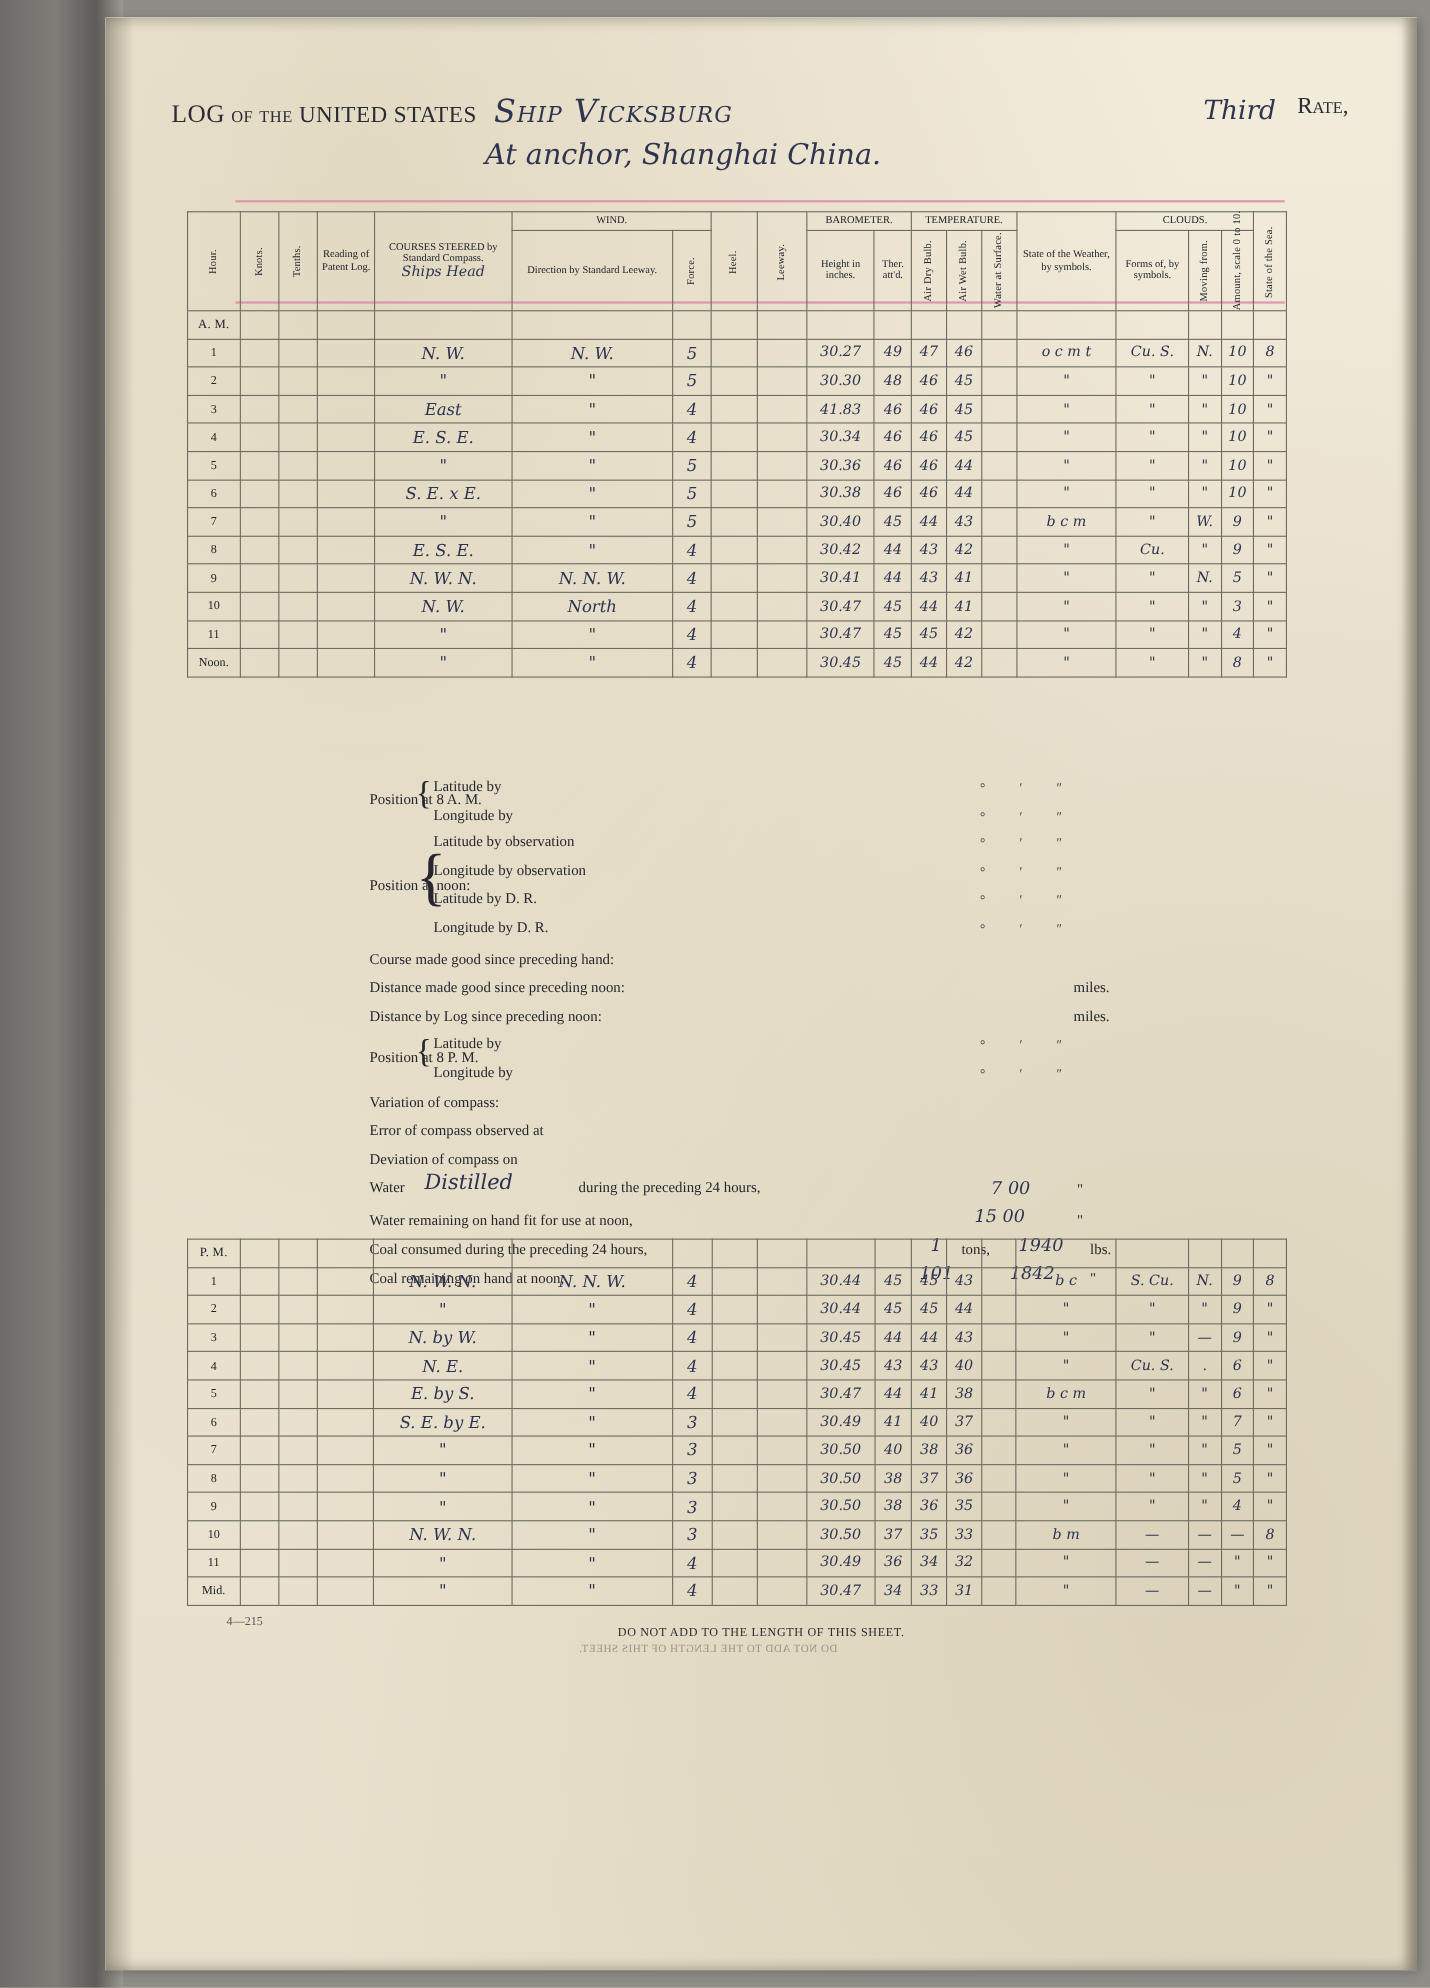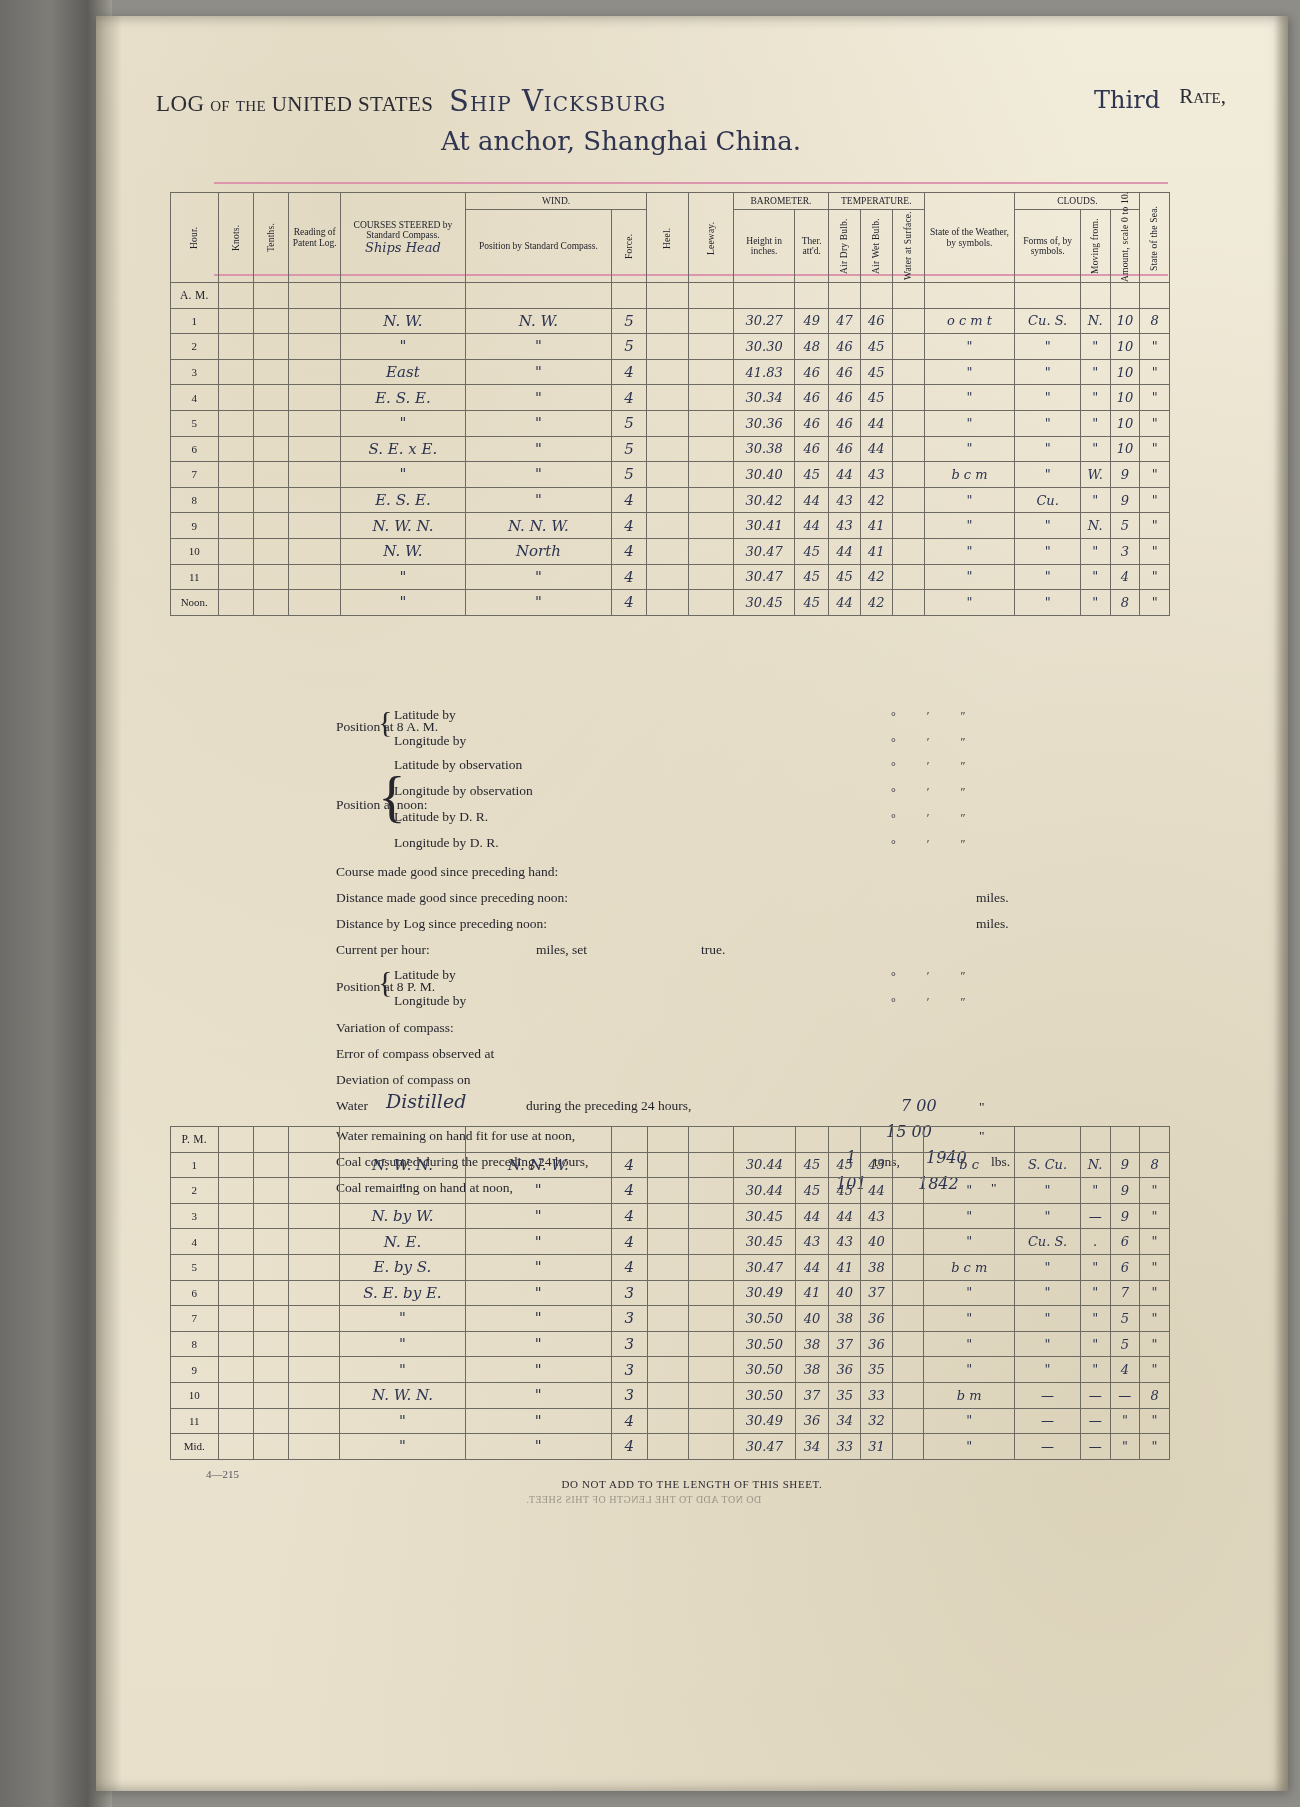--- a/index.html
+++ b/index.html
@@ -37,21 +37,21 @@
 
   
   .hdr{position:absolute;left:60px;top:68px;width:1070px;height:90px;}
   .hdr .t1{
     font-size:21px;letter-spacing:.4px;color:#2b2b33;
     font-variant:small-caps;
   }
   .hdr .t1 .big{font-size:23px;}
   .script{
     font-family:"DejaVu Serif", serif;
-    color:#2f3550;
+    font-style:italic;color:#2f3550;
   }
   .ship{font-size:29px;margin-left:10px;letter-spacing:1px;}
   .rate{position:absolute;right:0;top:0;font-size:21px;font-variant:small-caps;color:#2b2b33;}
   .third{position:absolute;right:66px;top:2px;font-size:24px;}
   .anchorline{position:absolute;left:285px;top:42px;font-size:26px;}
 
   .rule{
     position:absolute;left:118px;width:954px;height:2px;background:#d98aa8;opacity:.85;
   }
   .rule.r1{top:166px;}
@@ -176,21 +176,21 @@
             </td>
         <td colspan="2" class="hcell">BAROMETER.</td>
         <td colspan="3" class="hcell">TEMPERATURE.</td>
         <td rowspan="2" class="hcell"><span>State of the Weather, by symbols.</span></td>
         <td colspan="3" class="hcell">CLOUDS.</td>
         <td rowspan="2" class="hcell">
               <div class="vert">State of the Sea.</div>
             </td>
       </tr>
       <tr class="hrow">
-        <td class="hcell">Position by Standard Compass.</td>
+        <td class="hcell">Direction by Standard Leeway.</td>
         <td class="hcell">
               <div class="vert">Force.</div>
             </td>
         <td class="hcell"><span>Height in inches.</span></td>
         <td class="hcell"><span>Ther. att'd.</span></td>
         <td class="hcell">
               <div class="vert">Air Dry Bulb.</div>
             </td>
         <td class="hcell">
               <div class="vert">Air Wet Bulb.</div>
@@ -511,25 +511,20 @@
       <div class="row">
         <div class="lbl">Course made good since preceding hand:</div>
       </div>
       <div class="row">
         <div class="lbl">Distance made good since preceding noon:</div>
         <div class="lbl" style="left:730px;">miles.</div>
       </div>
       <div class="row">
         <div class="lbl">Distance by Log since preceding noon:</div>
         <div class="lbl" style="left:730px;">miles.</div>
-      </div>
-      <div class="row">
-        <div class="lbl">Current per hour:</div>
-        <div class="lbl" style="left:290px;">miles, set</div>
-        <div class="lbl" style="left:455px;">true.</div>
       </div>
 
       <div class="row" style="height:52px;">
         <div class="lbl" style="top:14px;">Position at 8 P. M.</div>
         <div class="brace" style="top:4px;">{</div>
         <div class="lbl2" style="top:2px;">Latitude by</div>
         <div class="lbl2" style="top:28px;">Longitude by</div>
         <div class="deg" style="left:645px;top:4px;">° ′ ″</div>
         <div class="deg" style="left:645px;top:30px;">° ′ ″</div>
       </div>

